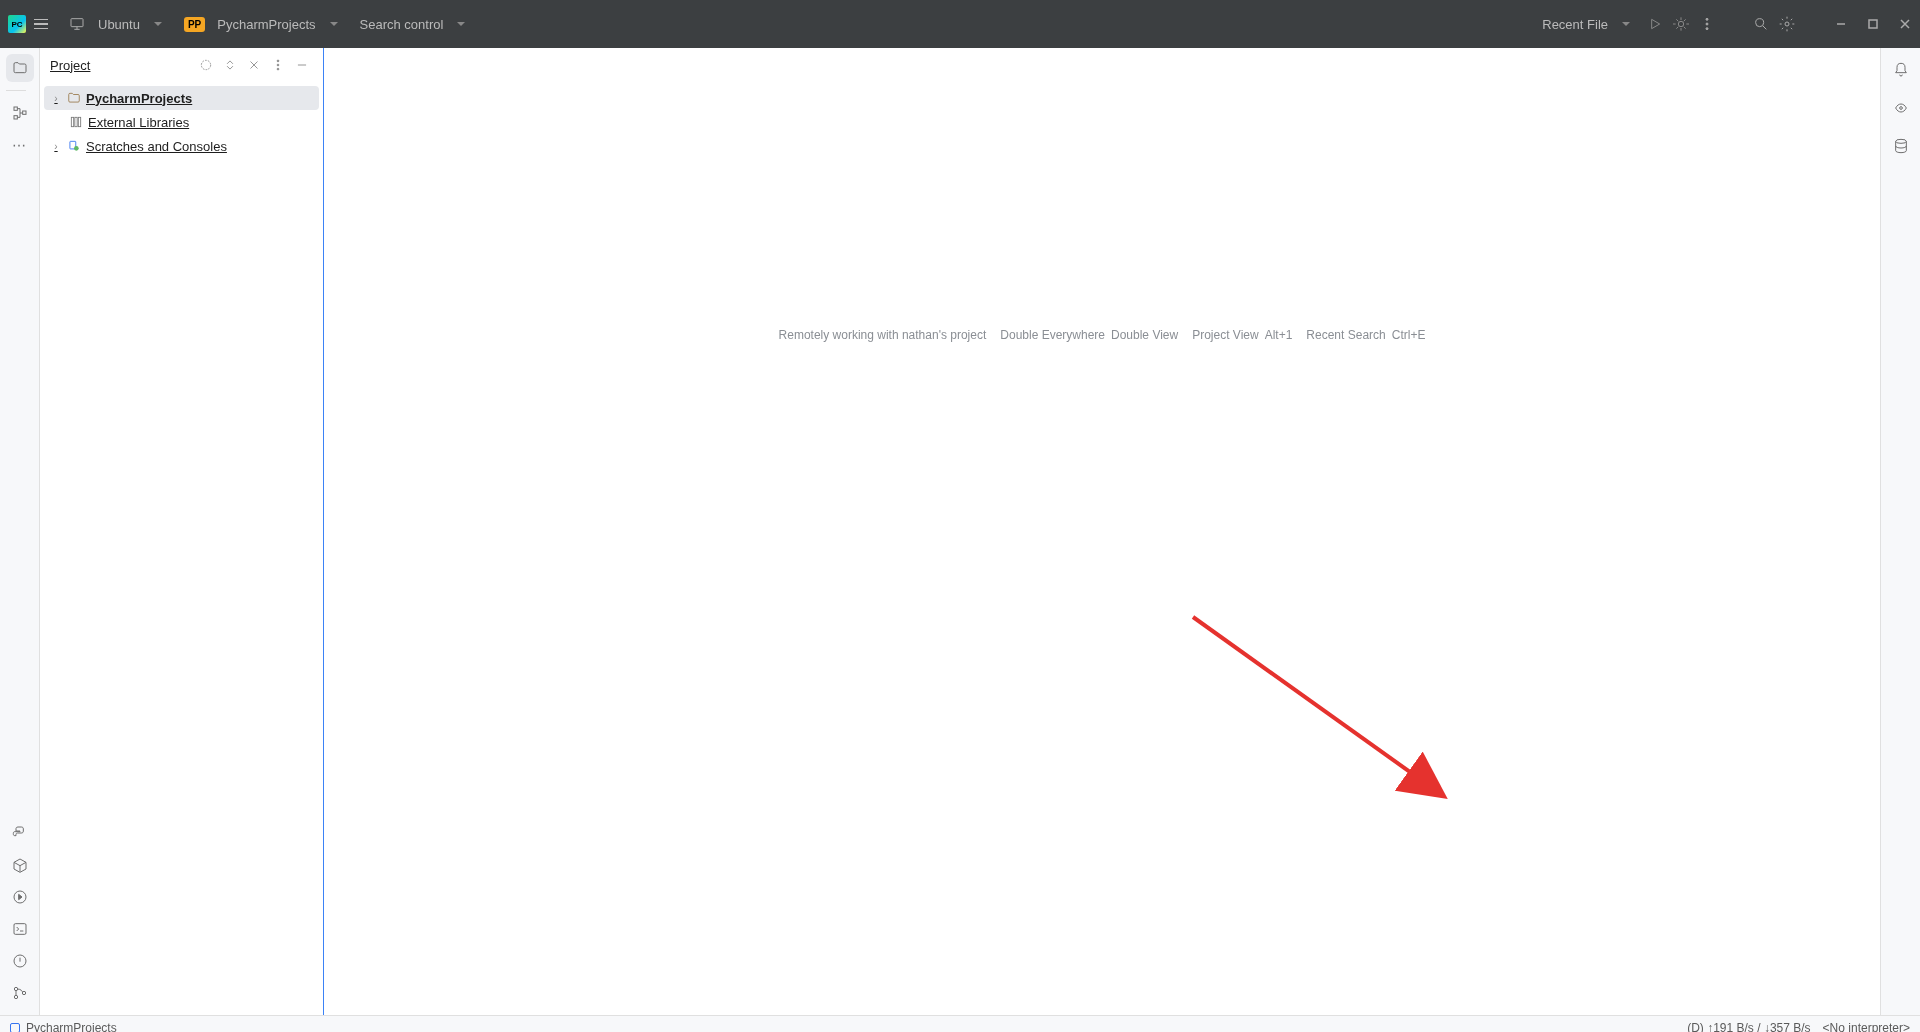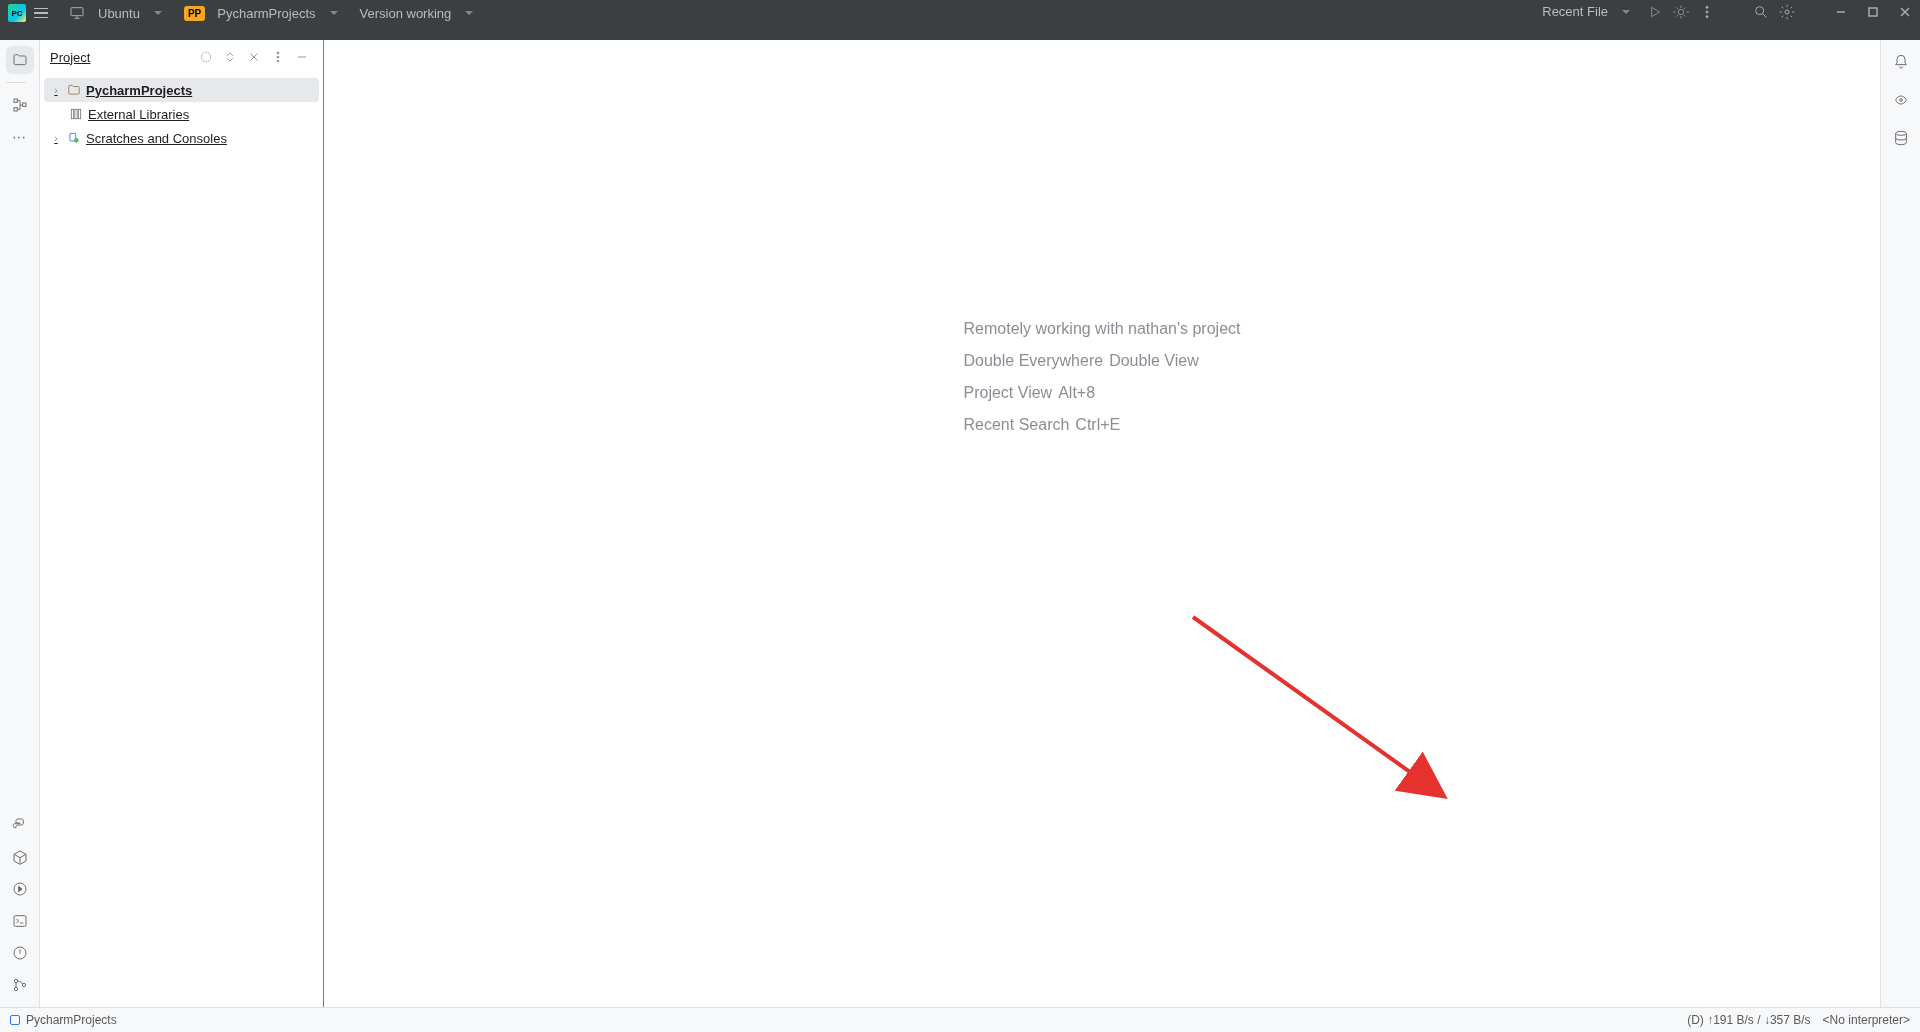--- a/index.html
+++ b/index.html
@@ -8,24 +8,24 @@
   font-size: 13px;
   background: #f7f8fa;
   color: #1e1e1e;
   overflow: hidden;
   width: 1920px;
   height: 1032px;
 }
 
 
 .menubar {
-  height: 40px;
+  height: 48px;
   background: #3c3f41;
   display: flex;
-  align-items: flex-start;
+  align-items: center;
   padding: 0 8px;
   color: #bbbbbb;
   gap: 4px;
 }
 .menubar-left { display: flex; align-items: center; gap: 6px; flex: 1; }
 .menubar-right { display: flex; align-items: center; gap: 8px; }
 .app-icon { width: 18px; height: 18px; background: linear-gradient(135deg,#21d789 0%,#07c3f2 60%,#fcf84a 100%); border-radius: 2px; display:flex;align-items:center;justify-content:center;font-size:8px;font-weight:bold;color:#000;}
 .hamburger { width:22px;height:22px;display:flex;flex-direction:column;justify-content:center;gap:3px;cursor:pointer;padding:0 2px; }
 .hamburger span{height:1.5px;background:#bbbbbb;width:14px;}
 .menubar-item{display:flex;align-items:center;padding:4px 8px;cursor:pointer;gap:12px;border-radius:4px;}
@@ -81,21 +81,21 @@
 .tree-row.sel{background:#e6e8ec;}
 .tree-arrow{width:12px;text-align:center;color:#888;font-size:10px;}
 .tree-icon{width:16px;height:16px;display:flex;align-items:center;justify-content:center;}
 .tree-icon svg{width:14px;height:14px;stroke:#9a7b4f;fill:none;stroke-width:1.5;}
 .tree-icon.lib svg{stroke:#7a7a7a;}
 .tree-icon.scratch svg{stroke:#3574f0;fill:#3574f0;}
 .tree-indent{width:14px;}
 
 
 .editor-area{flex:1;background:#fff;display:flex;align-items:flex-start;justify-content:center;padding-top:280px;color:#8a8e94;}
-.editor-hints{display:flex;flex-direction:column;gap:14px;font-size:16px;}
+.editor-hints{display:flex;flex-direction:row;gap:14px;font-size:12px;}
 .hint-row{display:flex;gap:6px;}
 .hint-label{}
 .hint-key{}
 
 
 .status-bar{
   height:25px;background:#f7f8fa;border-top:1px solid #e0e0e0;display:flex;align-items:center;
   padding:0 10px;font-size:12px;color:#5a5a5a;
 }
 .status-left{display:flex;align-items:center;gap:6px;flex:1;}
@@ -126,21 +126,21 @@
       </span>
       <span>Ubuntu</span>
       <span class="chev"></span>
     </div>
     <div class="menubar-item">
       <span class="pp-badge">PP</span>
       <span>PycharmProjects</span>
       <span class="chev"></span>
     </div>
     <div class="menubar-item">
-      <span>Version working</span>
+      <span>Search control</span>
       <span class="chev"></span>
     </div>
   </div>
   <div class="menubar-right">
     <div class="menubar-item">
       <span>Recent File</span>
       <span class="chev"></span>
     </div>
     <span class="mb-icon run-icon">
       <svg viewBox="0 0 24 24">
@@ -326,21 +326,21 @@
     <div class="editor-hints">
       <div class="hint-row">
         <span>Remotely working with nathan's project</span>
       </div>
       <div class="hint-row">
         <span class="hint-label">Double Everywhere</span>
         <span class="hint-key">Double View</span>
       </div>
       <div class="hint-row">
         <span class="hint-label">Project View</span>
-        <span class="hint-key">Alt+8</span>
+        <span class="hint-key">Alt+1</span>
       </div>
       <div class="hint-row">
         <span class="hint-label">Recent Search</span>
         <span class="hint-key">Ctrl+E</span>
       </div>
     </div>
   </div>
 
   <div class="right-stripe">
     <div class="tool-btn">

